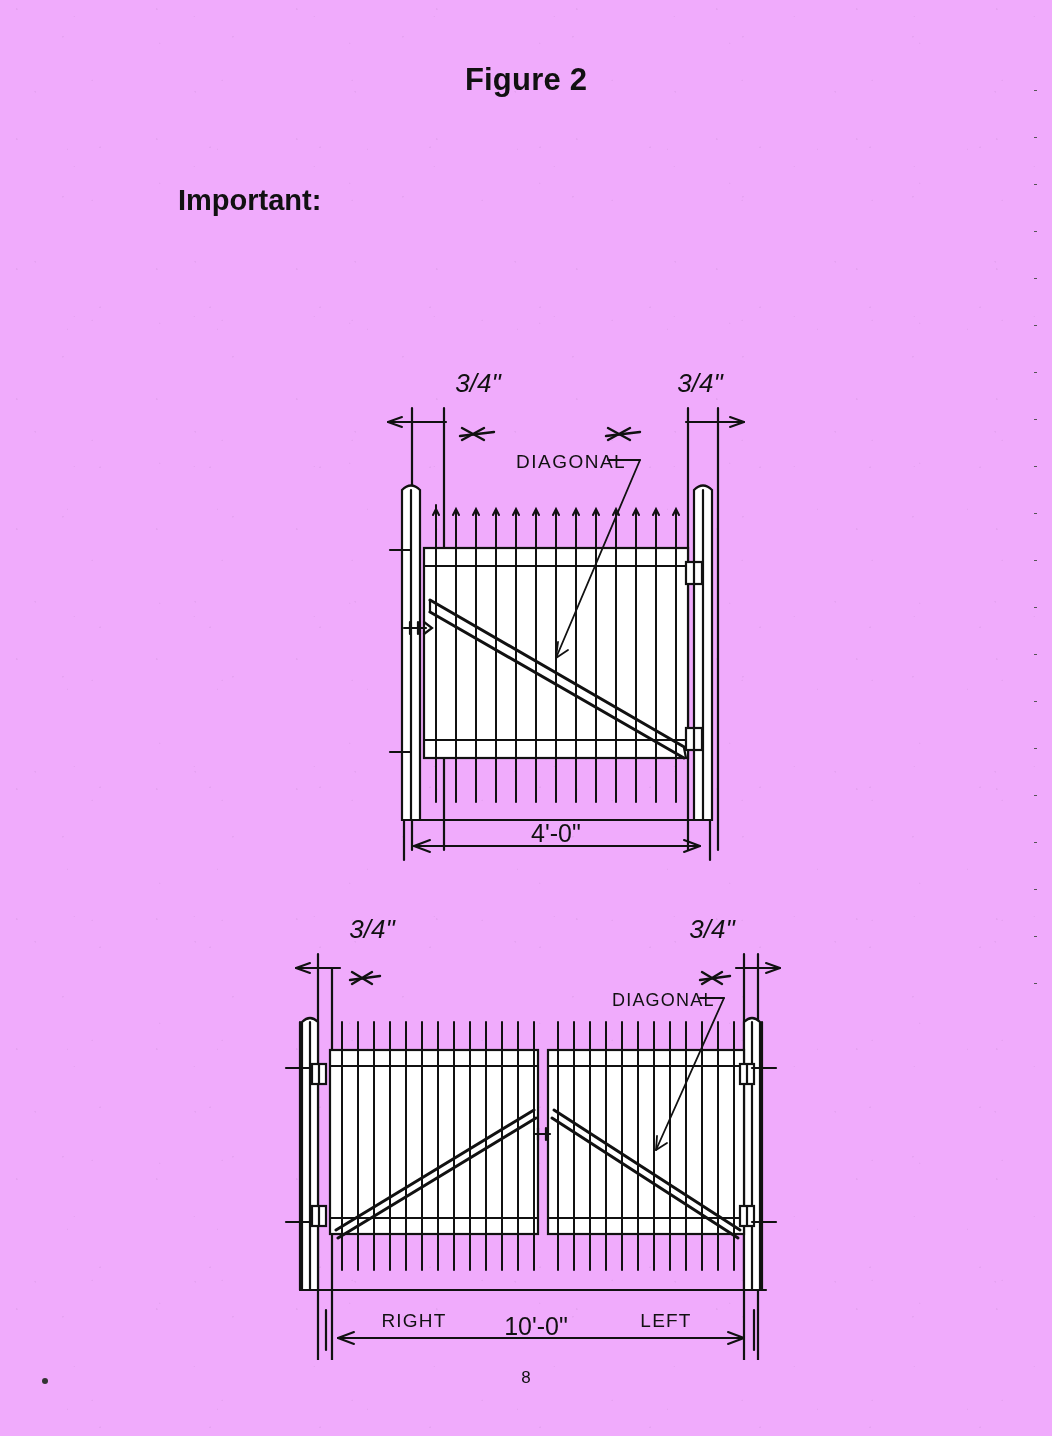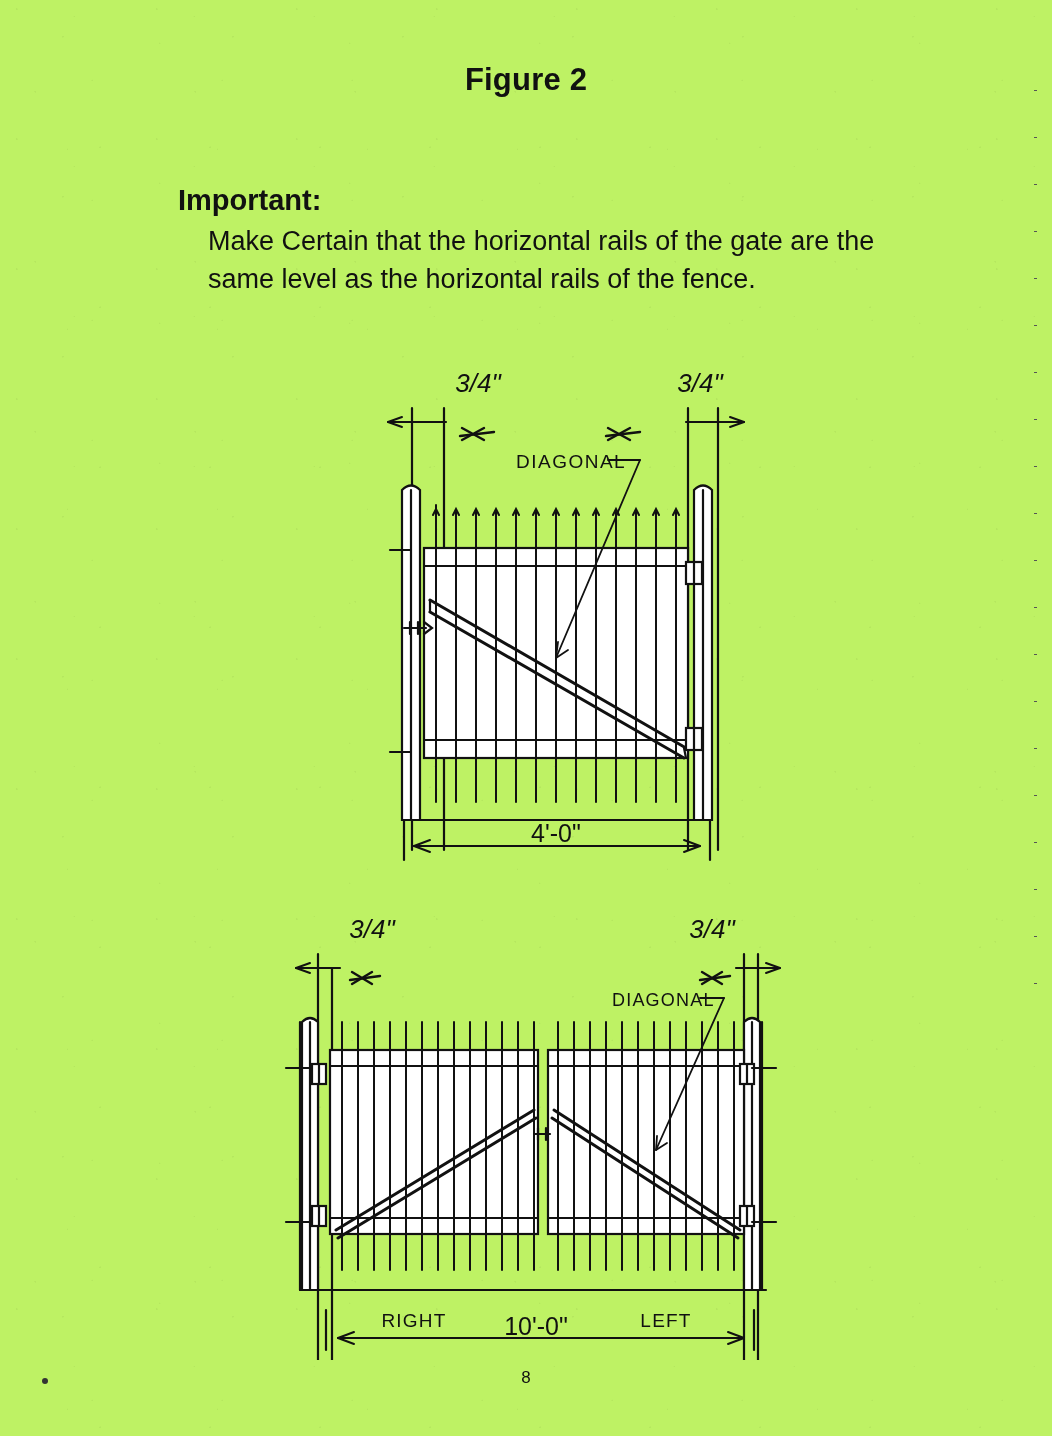--- a/index.html
+++ b/index.html
@@ -4,21 +4,21 @@
 <style>
   html, body {
     margin: 0;
     padding: 0;
     background: #ffffff;
   }
   .page {
     position: relative;
     width: 1052px;
     height: 1436px;
-    background: #bef264;
+    background: #f0abfc;
     overflow: hidden;
     font-family: "Liberation Sans", sans-serif;
     color: #111;
   }
   
   .speckle {
     position: absolute;
     inset: 0;
     pointer-events: none;
     background-image:
@@ -103,21 +103,20 @@
 </style>
 </head>
 <body>
 
 <div class="page">
   <div class="speckle"></div>
 
   <div class="figure-title">Figure 2</div>
 
   <div class="important-label">Important:</div>
-  <div class="important-body">Make Certain that the horizontal rails of the gate are the same level as the horizontal rails of the fence.</div>
 
   <div class="drawing-area">
     <svg width="1052" height="1010" viewBox="0 0 1052 1010">
       <g fill="none" stroke="#111" stroke-width="2.2" stroke-linecap="round">
 
         <line x1="412" y1="58" x2="412" y2="500"></line>
         <line x1="444" y1="58" x2="444" y2="500"></line>
         <line x1="688" y1="58" x2="688" y2="500"></line>
         <line x1="718" y1="58" x2="718" y2="500"></line>
 

